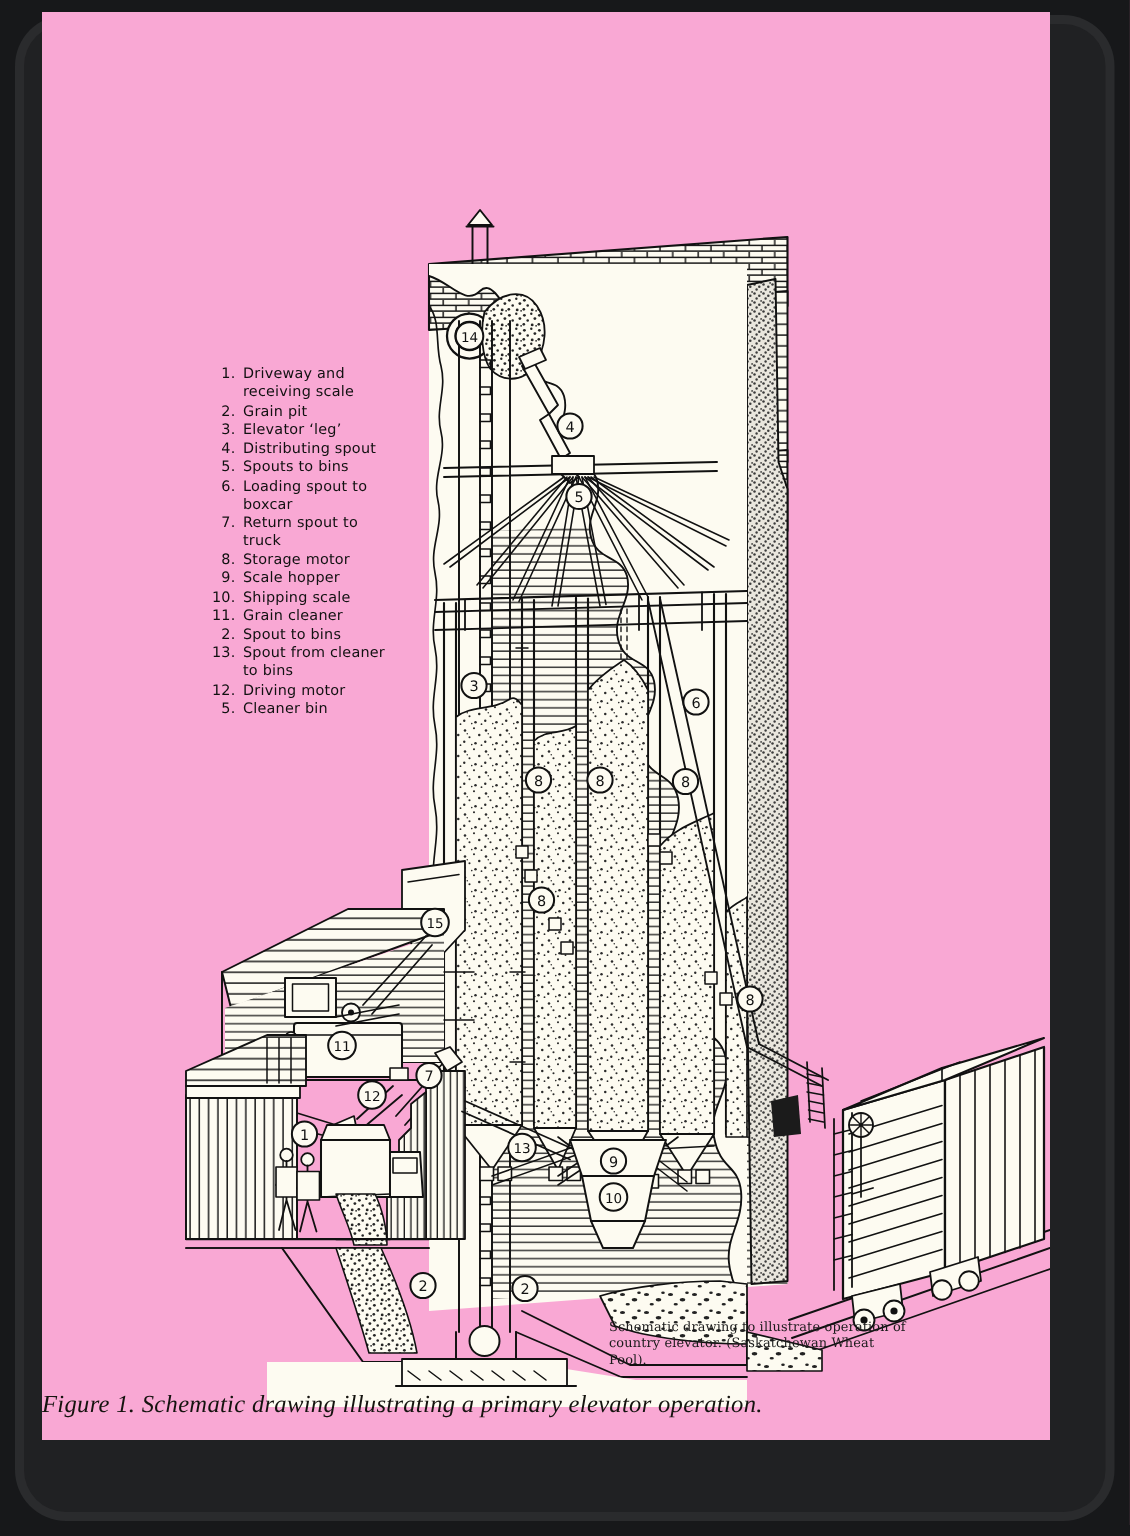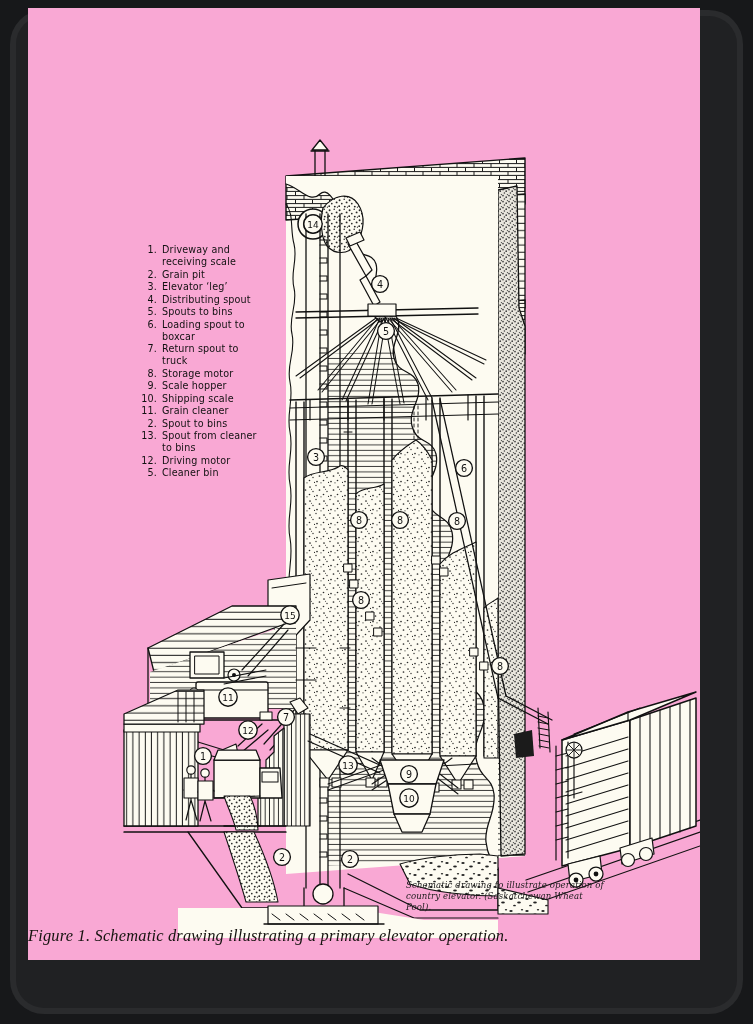--- a/index.html
+++ b/index.html
@@ -37,21 +37,21 @@
     font-size:9.6px;line-height:12.1px;color:#111;
     letter-spacing:.15px;
   }
   .lg-row{display:flex;margin-bottom:0.4px;}
   .lg-num{width:17px;text-align:right;flex:0 0 17px;padding-right:5px;box-sizing:content-box;}
   .lg-txt{flex:1;}
 
   
   #inner-caption{
     position:absolute;left:378px;top:872px;width:215px;
-    font-family:"DejaVu Serif",serif;font-style:italic;
+    font-family:"DejaVu Serif",serif;
     font-size:8.6px;line-height:10.8px;color:#1a1a1a;
     letter-spacing:.1px;
   }
   #inner-caption .ic2{padding-left:0;}
 
   
   #figcap{
     position:absolute;left:0;top:918px;width:672px;text-align:left;
     font-family:"Liberation Serif",serif;font-style:italic;
     font-size:16.4px;color:#15130f;letter-spacing:.2px;

